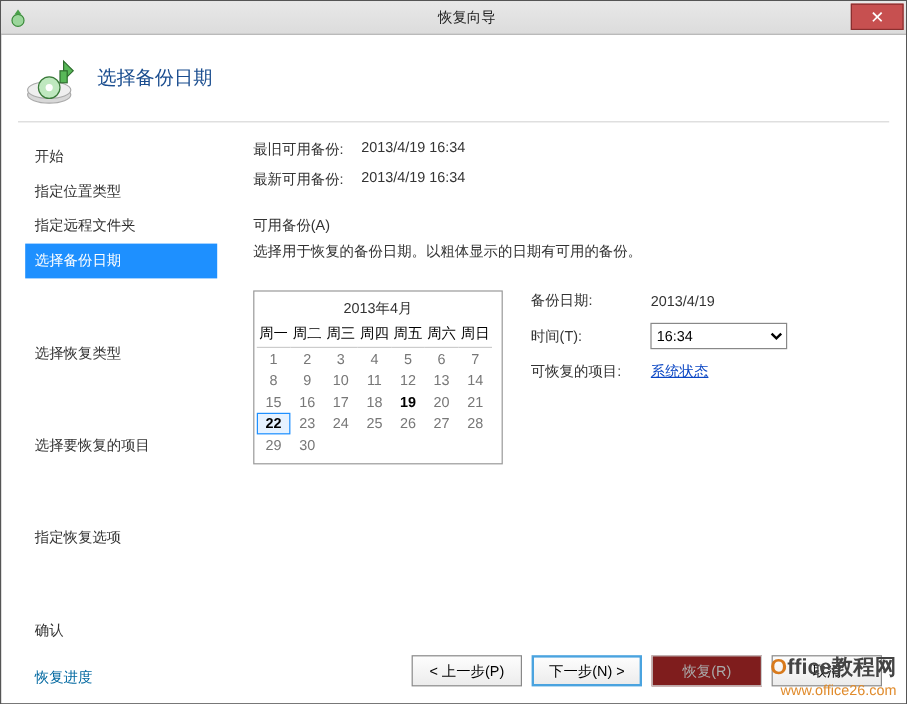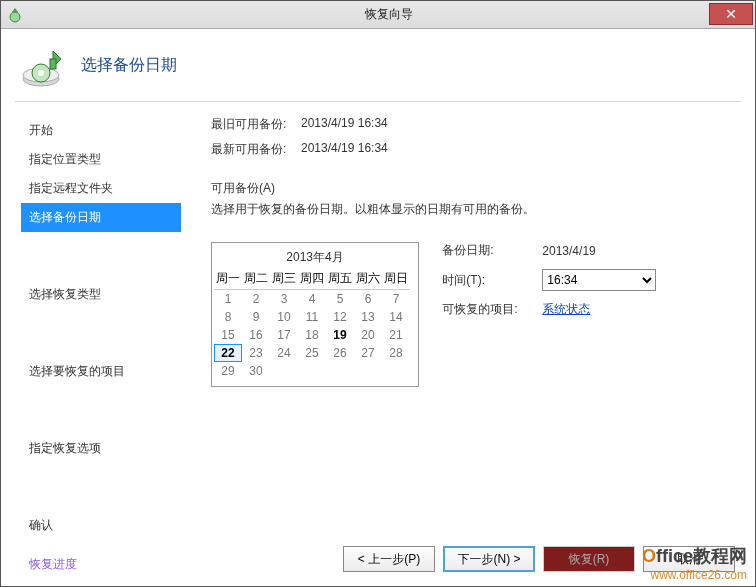--- a/index.html
+++ b/index.html
@@ -12,21 +12,21 @@
   .header { display: flex; align-items: center; padding: 12px 18px 4px 18px; }
   .header-icon { width: 48px; height: 48px; margin-right: 14px; position: relative; }
   .header-title { font-size: 16px; color: #1a4d8f; }
   .divider { border-top: 1px solid #d8d8d8; margin: 8px 14px 0 14px; }
   .body { display: flex; padding: 14px 20px 0 20px; height: 410px; }
   .nav { width: 160px; font-size: 12px; color: #333; }
   .nav-item { padding: 6px 8px; cursor: default; }
   .nav-item.sel { background: #1e90ff; color: #fff; }
   .nav-item.done { color: #333; }
   .nav-item.future { color: #333; margin-top: 48px; }
-  .nav-item.disabled { color: #8b5cf6; }
+  .nav-item.disabled { color: #0369a1; }
   .content { flex: 1; padding-left: 30px; font-size: 12px; color: #333; }
   .row { display: flex; margin-bottom: 8px; }
   .lbl { width: 90px; }
   .section-gap { height: 14px; }
   .calendar-wrap { border: 1px solid #999; width: 208px; padding: 4px 2px 6px 2px; background: #fff; margin-top: 6px; display: inline-block; vertical-align: top;}
   .cal-title { text-align: center; font-size: 12px; margin: 2px 0 4px 0; }
   .cal-grid { display: grid; grid-template-columns: repeat(7, 28px); font-size: 12px; }
   .cal-head { text-align: center; color: #000000; border-bottom: 1px solid #ccc; padding-bottom: 2px;}
   .cal-cell { text-align: center; height: 18px; line-height: 18px; color: #777; }
   .cal-cell.bold { font-weight: bold; color: #000; }

